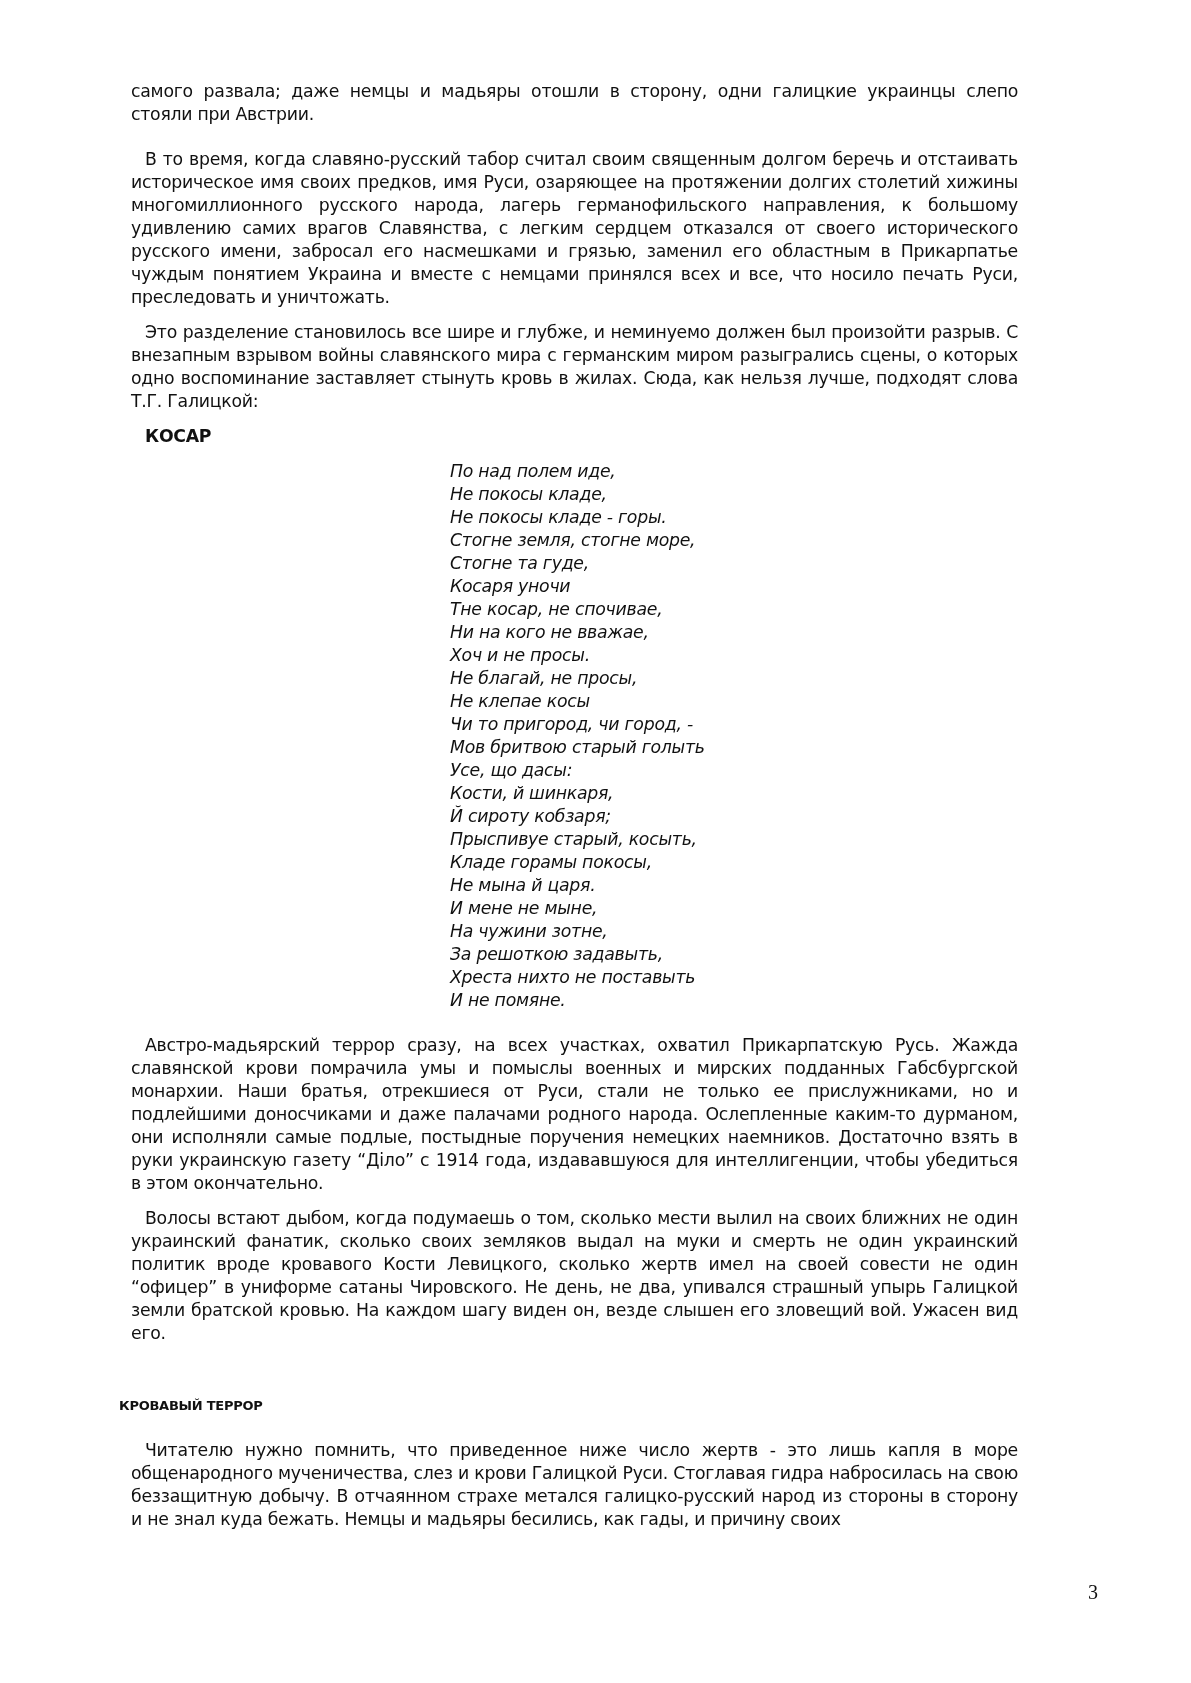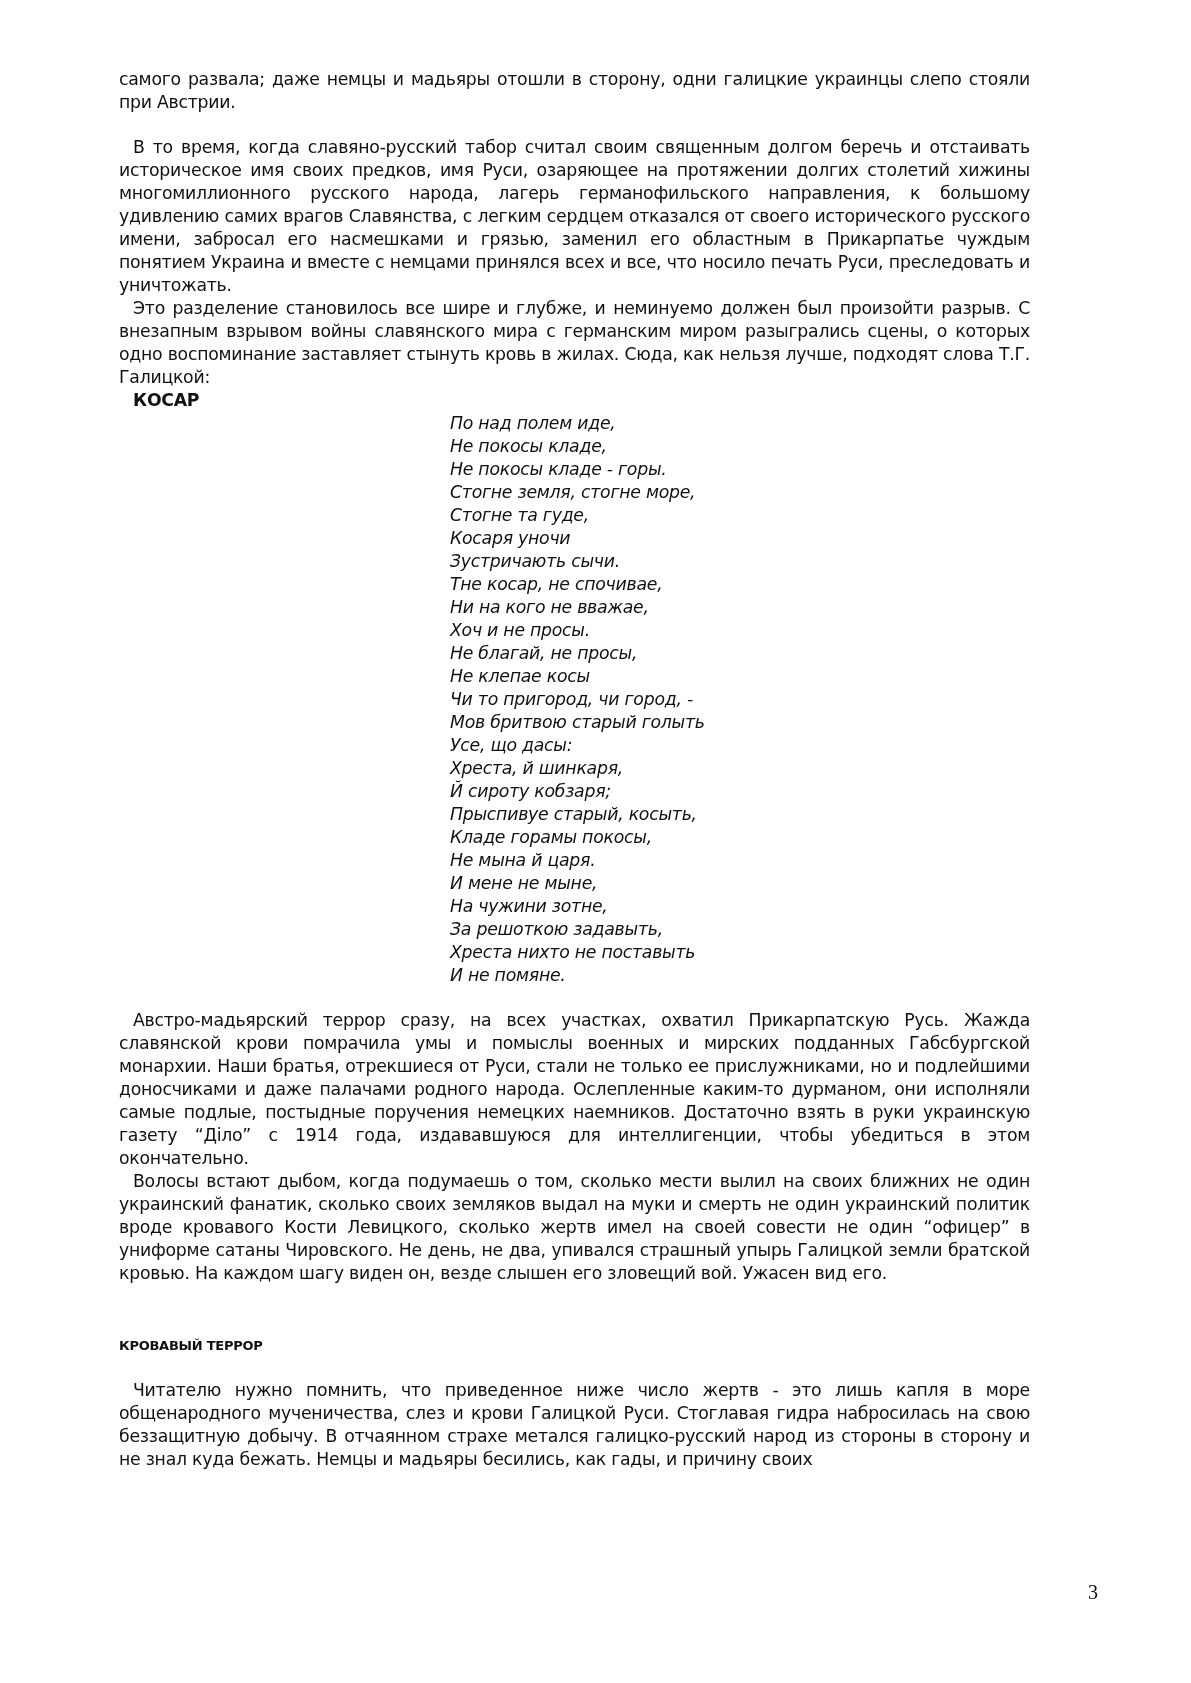--- a/index.html
+++ b/index.html
@@ -2,21 +2,21 @@
 <html><head>
   <meta charset="utf-8">
   <style>
     html, body { margin: 0; padding: 0; background: #ffffff; }
     body { width: 1191px; height: 1683px; position: relative; overflow: hidden; }
     .page {
       position: absolute; left: 119px; top: 68px; width: 911px;
       font-family: "DejaVu Sans", sans-serif; font-size: 17.3px; line-height: 23px;
       color: #111111; letter-spacing: -0.25px;
     }
-    .page p { margin: 0; text-align: justify; }
+    .page p { margin: 12px; text-align: justify; }
     .indent { text-indent: 14px; }
     .gap-after { margin-bottom: 22px !important; }
     .poem-title {
       text-align: center; font-weight: bold; margin: 0;
       padding-left: 14px; line-height: 23px;
     }
     .poem { margin: 0 0 0 331px; font-style: italic; }
     .poem div { line-height: 23px; white-space: nowrap; }
     .section-heading { font-weight: bold; margin: 49px 0 22px 0; font-size: 13px; }
     .page-number {
@@ -34,30 +34,29 @@
   <p class="indent">Это разделение становилось все шире и глубже, и неминуемо должен был произойти разрыв. С внезапным взрывом войны славянского мира с германским миром разыгрались сцены, о которых одно воспоминание заставляет стынуть кровь в жилах. Сюда, как нельзя лучше, подходят слова Т.Г. Галицкой:</p>
 
   <p class="poem-title">КОСАР</p>
   <div class="poem" id="poem">
       <div>По над полем иде,</div>
       <div>Не покосы кладе,</div>
       <div>Не покосы кладе - горы.</div>
       <div>Стогне земля, стогне море,</div>
       <div>Стогне та гуде,</div>
       <div>Косаря уночи</div>
-      <div>Зустричають сычи.</div>
       <div>Тне косар, не спочивае,</div>
       <div>Ни на кого не вважае,</div>
       <div>Хоч и не просы.</div>
       <div>Не благай, не просы,</div>
       <div>Не клепае косы</div>
       <div>Чи то пригород, чи город, -</div>
       <div>Мов бритвою старый голыть</div>
       <div>Усе, що дасы:</div>
-      <div>Хреста, й шинкаря,</div>
+      <div>Кости, й шинкаря,</div>
       <div>Й сироту кобзаря;</div>
       <div>Прыспивуе старый, косыть,</div>
       <div>Кладе горамы покосы,</div>
       <div>Не мына й царя.</div>
       <div>И мене не мыне,</div>
       <div>На чужини зотне,</div>
       <div>За решоткою задавыть,</div>
       <div>Хреста нихто не поставыть</div>
       <div>И не помяне.</div>
     </div>

